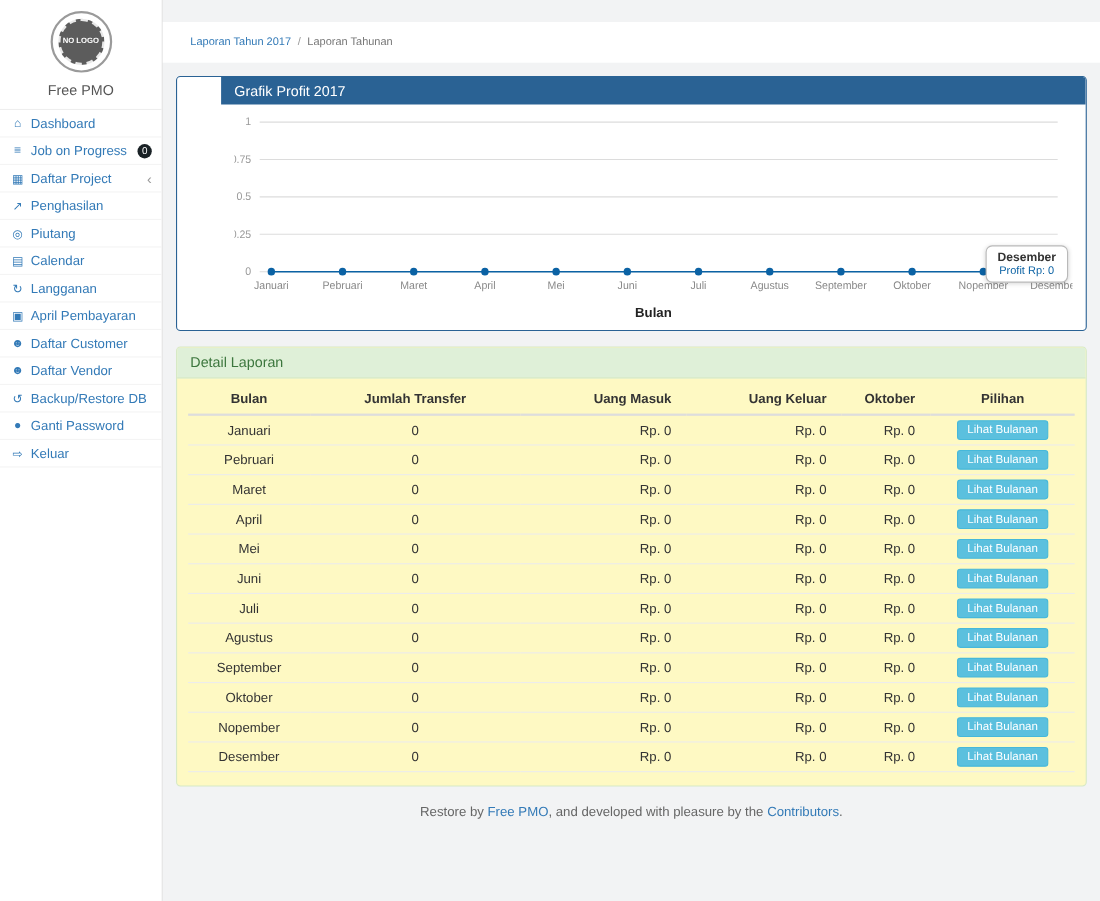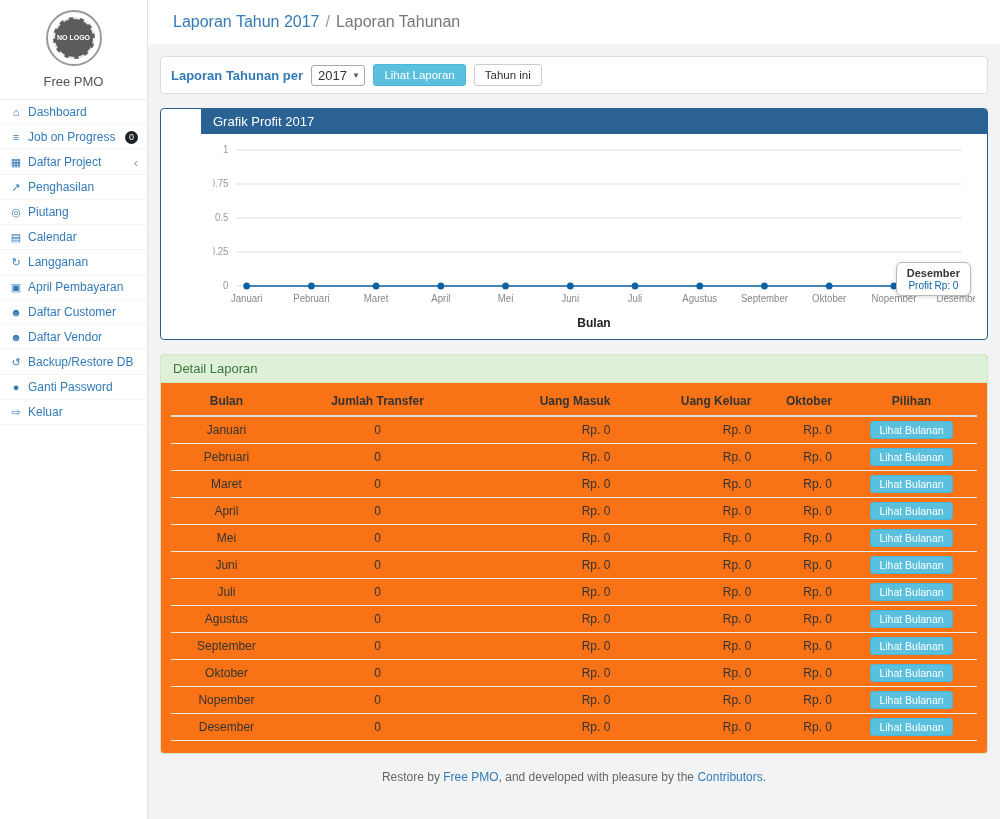--- a/index.html
+++ b/index.html
@@ -21,21 +21,21 @@
   .menu { list-style:none; margin:0; padding:0; border-top:1px solid #eee; }
   .menu li { border-bottom:1px solid #f4f4f4; }
   .menu a { display:flex; align-items:center; gap:5px; padding:5px 9px;
     color:var(--accent-blue,#337ab7); text-decoration:none; font-size:12px; }
   .mi { width:14px; font-size:11px; text-align:center; flex:none; }
   .mbadge { margin-left:auto; background:#1a2226; color:#fff; font-size:9px;
     min-width:13px; height:13px; border-radius:7px; line-height:13px; text-align:center; padding:0 2px; }
   .mchev { margin-left:auto; color:#999; font-size:13px; line-height:1; }
   
   .main { flex:1; display:flex; flex-direction:column; min-width:0; }
-  .topbar { background:#fff; padding:13px 25px; font-size:16px; }
+  .topbar { background:#fff; padding:13px 25px; font-size:10px;margin-top:20px; }
   .topbar a { color:var(--accent-blue,#337ab7); text-decoration:none; }
   .topbar .sep { color:#999; margin:0 6px; }
   .topbar .cur { color:#777; }
   .content { padding:12px 12px 0; }
   .card { background:#fff; border:1px solid #ddd; border-radius:4px; }
   .filter-card { padding:7px 10px; display:flex; align-items:center; gap:8px; margin-bottom:14px; }
   .filter-label { color:var(--accent-blue,#337ab7); font-weight:bold; font-size:13px; }
   .select { border:1px solid #a9a9a9; border-radius:3px; background:#fff; padding:2px 6px;
     font-size:13px; display:flex; align-items:center; gap:7px; justify-content:space-between; cursor:default; }
   .select .caret { font-size:9px; color:#555; }
@@ -49,21 +49,21 @@
   .chart-body { position:relative; padding:8px 12px 4px; }
   .ylab { font-weight:bold; font-size:13px; color:#222; margin-bottom:2px; }
   .xlab { text-align:center; font-weight:bold; font-size:12px; color:#222; padding:2px 0 5px; }
   svg.chart { display:block; width:100%; height:172px; }
   svg.chart text { font-family:"Liberation Sans", sans-serif; }
   .tooltip { position:absolute; top:128px; right:16px; background:#fff; border:1px solid #b9b9b9;
     border-radius:6px; padding:4px 10px; text-align:center; box-shadow:0 1px 4px rgba(0,0,0,.15); }
   .tt-title { font-size:11px; font-weight:bold; color:#333; }
   .tt-val { font-size:10px; color:var(--chart-line,#0b62a4); margin-top:1px; }
   
-  .detail-panel { border:1px solid var(--success-border,#d6e9c6); border-radius:4px; background:#f97316; overflow:hidden; }
+  .detail-panel { border:1px solid var(--success-border,#d6e9c6); border-radius:4px; background:#fef9c3; overflow:hidden; }
   .detail-header { background:var(--success-bg,#dff0d8); color:var(--success-text,#3c763d);
     font-size:13px; padding:6px 12px; border-bottom:1px solid var(--success-border,#d6e9c6); }
   .detail-body { padding:4px 10px 12px; }
   table { width:100%; border-collapse:collapse; table-layout:fixed; font-size:12px; color:#333; }
   th { padding:7px 4px; border-bottom:2px solid #ddd; font-size:12px; font-weight:bold; }
   td { padding:4px; border-bottom:1px solid #ececec; }
   tr.total td { font-weight:bold; border-bottom:none; }
   .al-c { text-align:center; }
   .al-r { text-align:right; padding-right:14px; }
   .btn-mini { font-size:10.5px; padding:2px 8px; background:var(--info-btn-bg,#5bc0de);
@@ -166,29 +166,20 @@
     </ul>
 </div>
 
 <div class="main">
   <div class="topbar">
     <a href="#">Laporan Tahun 2017</a><span class="sep">/</span><span class="cur">Laporan Tahunan</span>
   </div>
 
   <div class="content">
 
-    <div class="card filter-card">
-      <span class="filter-label">Laporan Tahunan per</span>
-      <div class="select">
-        <span>2017</span>
-        <span class="caret">▾</span>
-      </div>
-      <button class="btn btn-info">Lihat Laporan</button>
-      <button class="btn">Tahun ini</button>
-    </div>
 
     <div class="chart-panel">
       <div class="chart-header">Grafik Profit 2017</div>
       <div class="chart-body">
         <svg class="chart" viewBox="0 0 792 172" preserveAspectRatio="none">
             <line x1="24" y1="144" x2="778" y2="144" stroke="#dcdcdc" stroke-width="1"></line>
             <text x="16" y="147" text-anchor="end" fill="#999" font-size="10">0</text>
             <line x1="24" y1="110" x2="778" y2="110" stroke="#dcdcdc" stroke-width="1"></line>
             <text x="16" y="113" text-anchor="end" fill="#999" font-size="10">0.25</text>
             <line x1="24" y1="76" x2="778" y2="76" stroke="#dcdcdc" stroke-width="1"></line>

